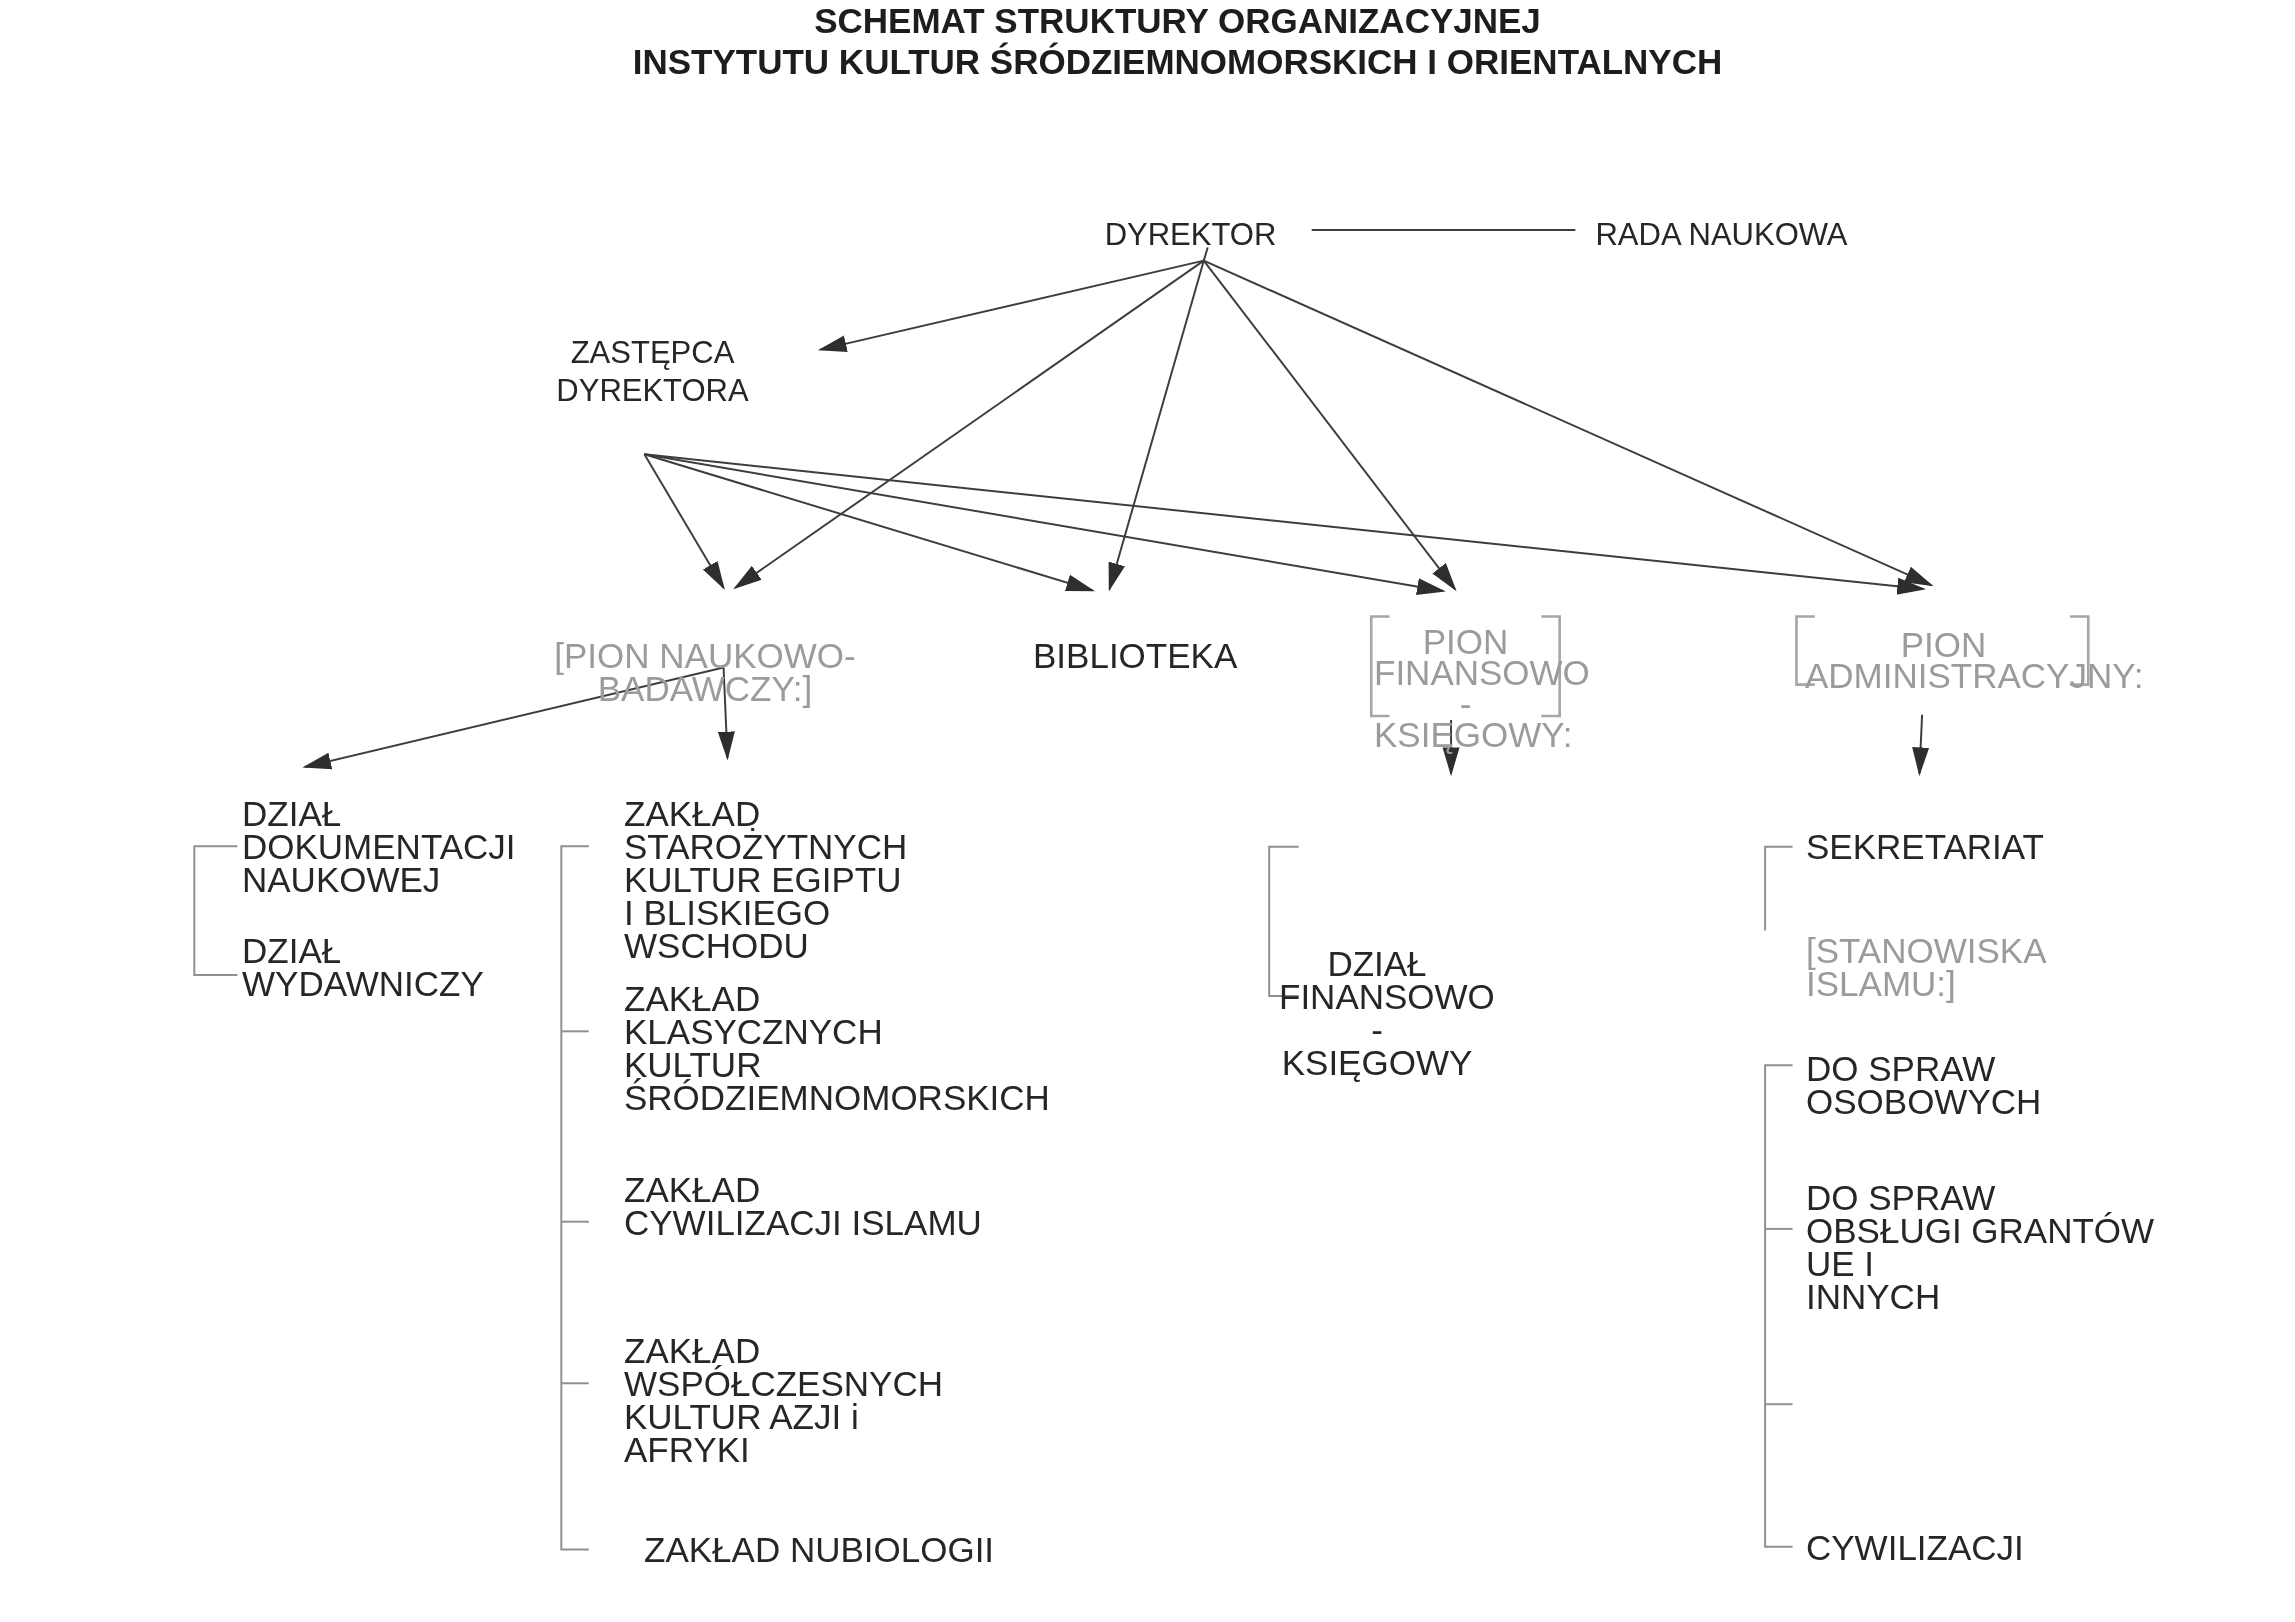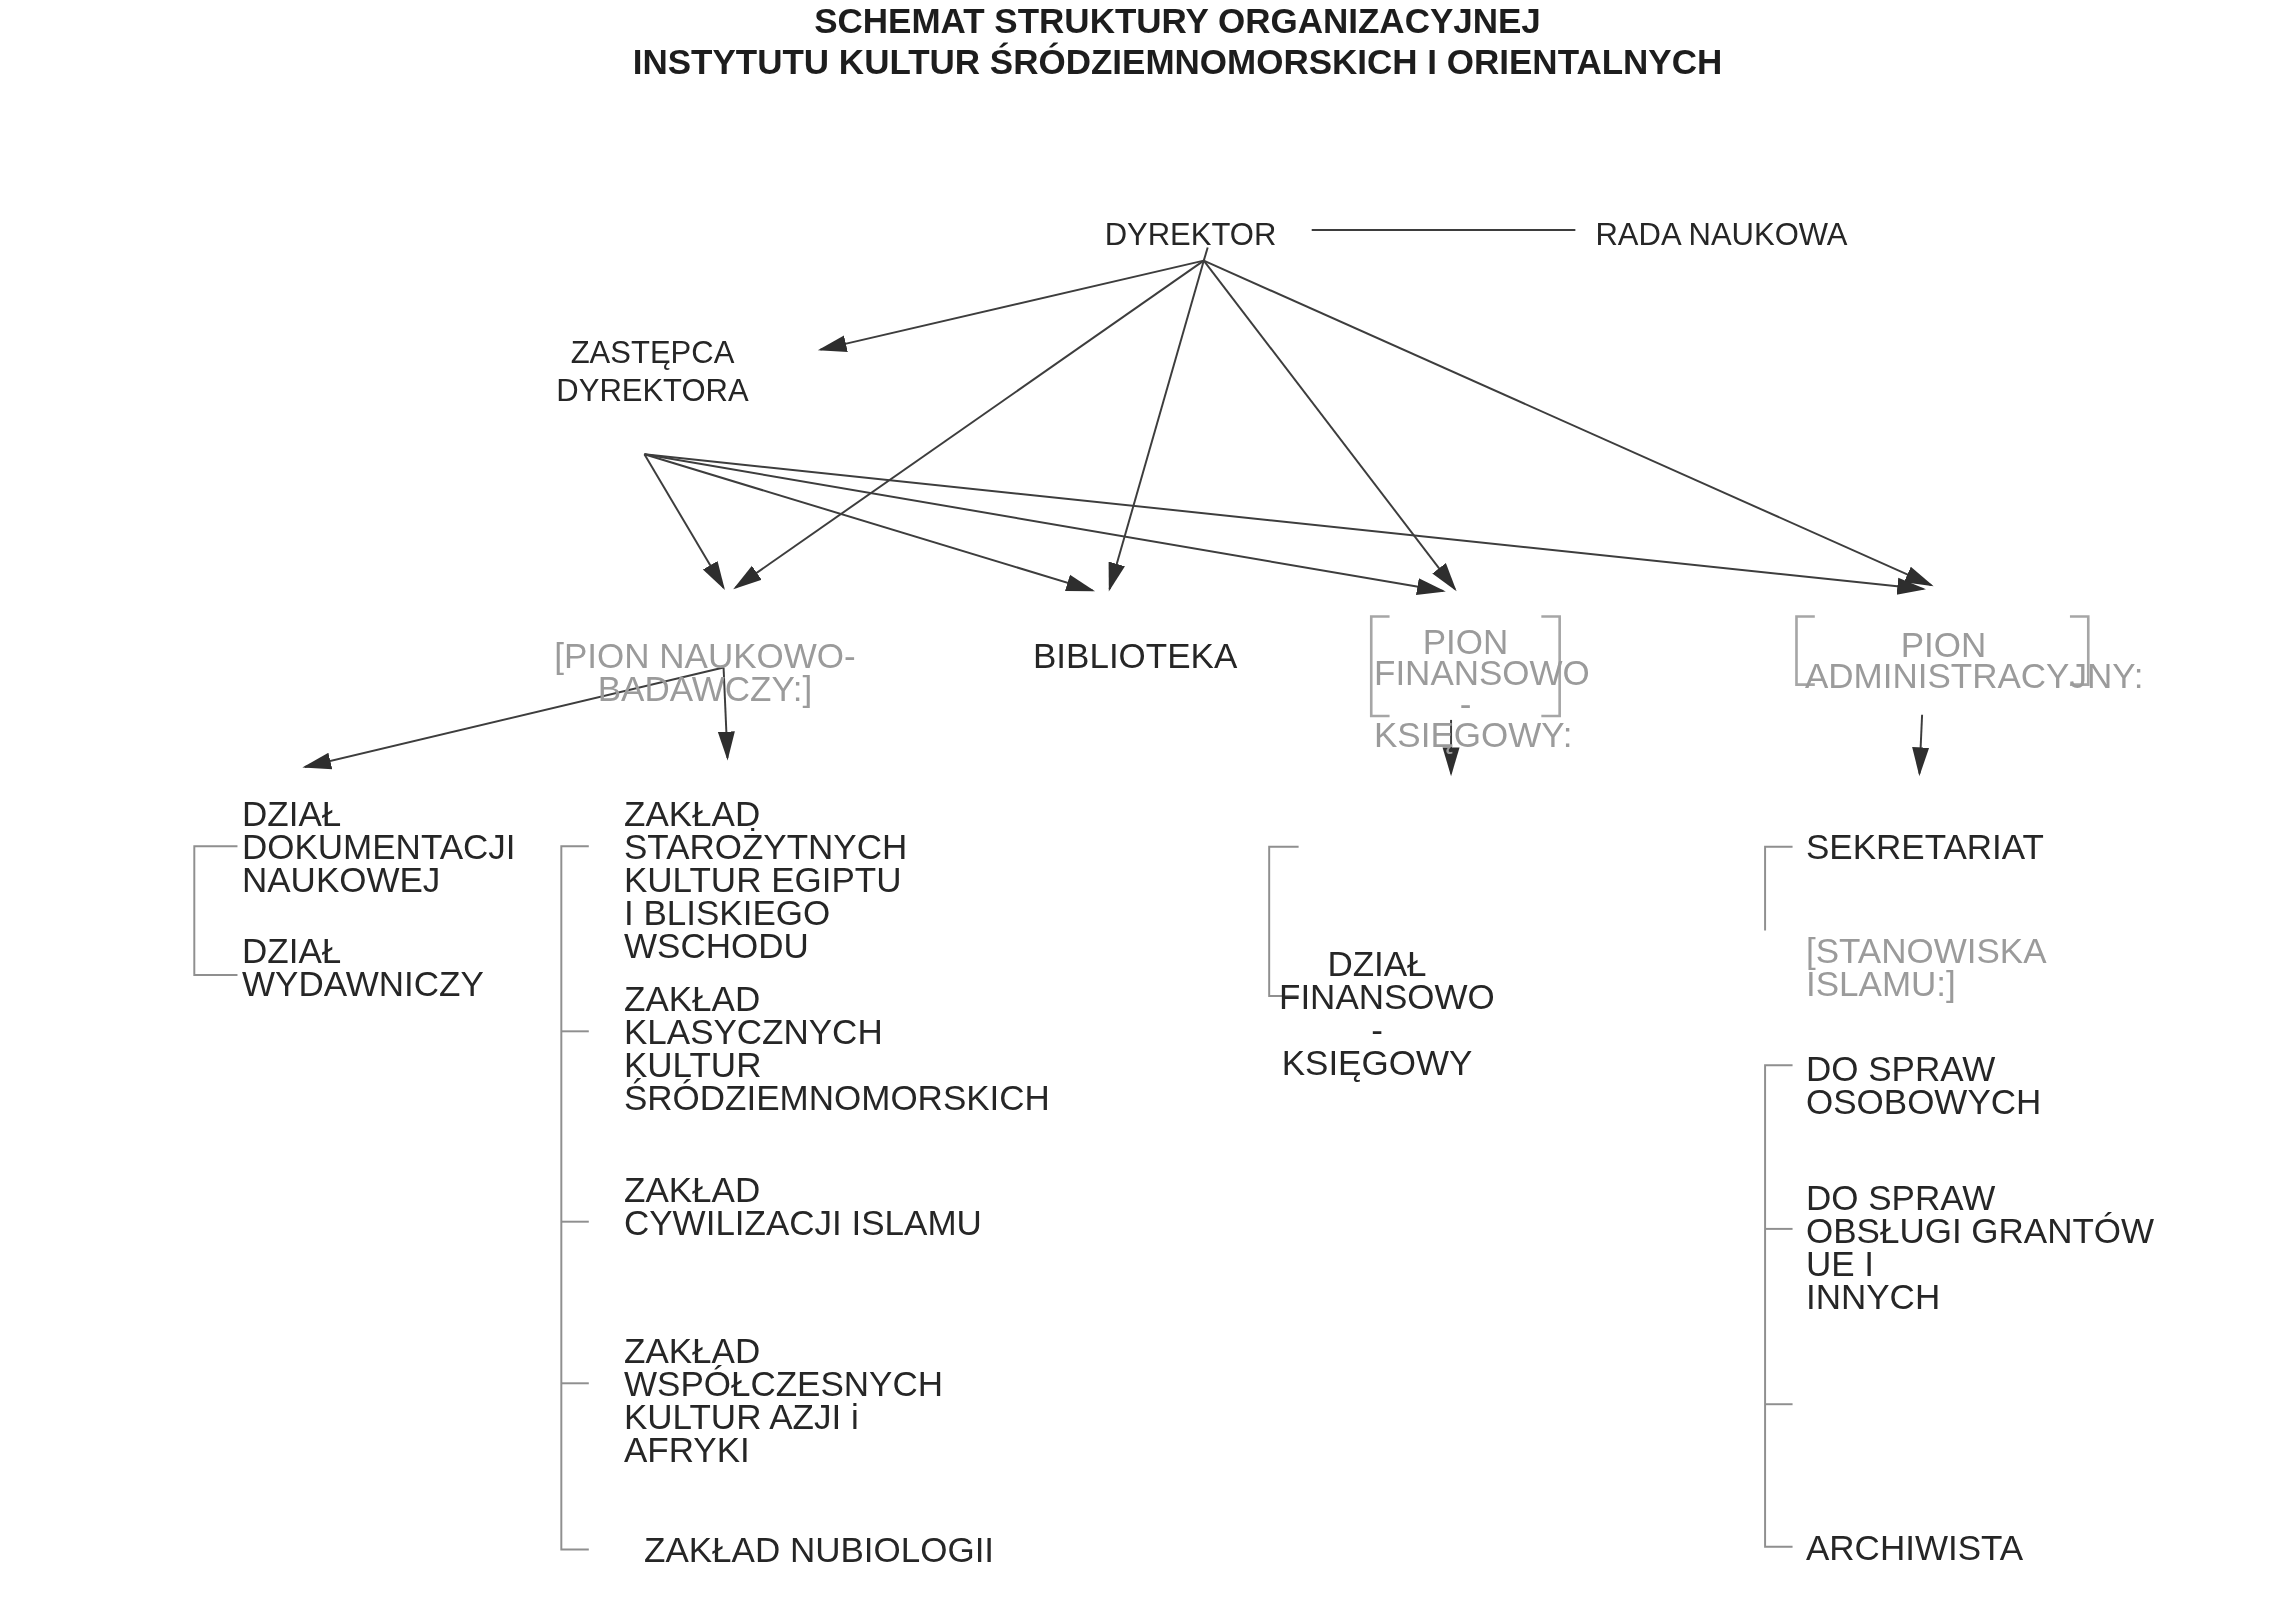--- a/index.html
+++ b/index.html
@@ -151,16 +151,16 @@
   <div class="label center" id="n-dzial-fin">DZIAŁ
 FINANSOWO
 -KSIĘGOWY</div>
 
   <div class="label" id="n-sekretariat">SEKRETARIAT</div>
   <div class="label gray" id="n-stanowiska">[STANOWISKA ISLAMU:]</div>
   <div class="label" id="n-planowanie">DO SPRAW OSOBOWYCH</div>
   <div class="label" id="n-granty">DO SPRAW
 OBSŁUGI GRANTÓW UE I
 INNYCH</div>
-  <div class="label" id="n-archiwista">ARCHIWISTA</div>
+  <div class="label" id="n-archiwista">CYWILIZACJI</div>
 
 </div>
 
 
 </body></html>

